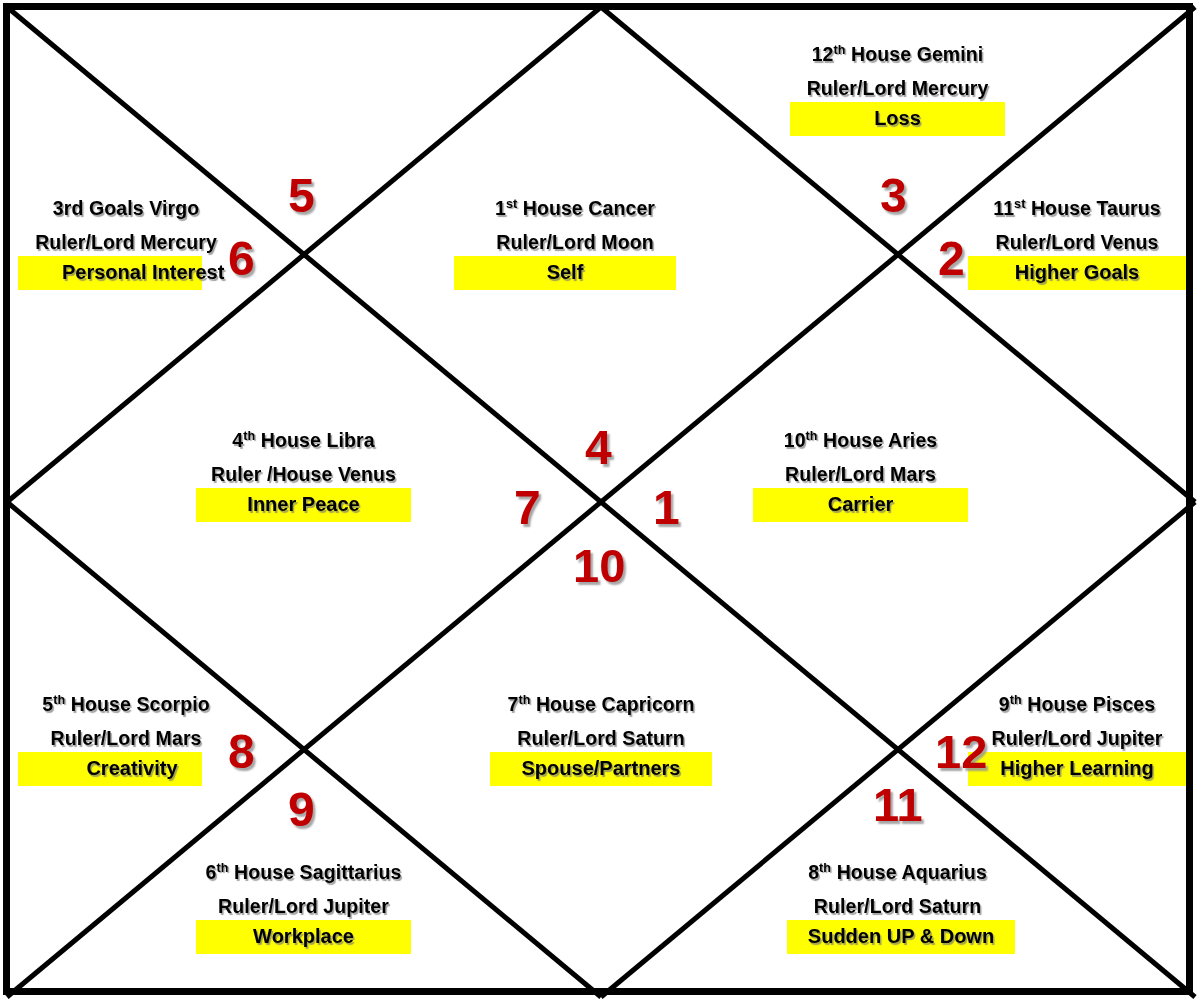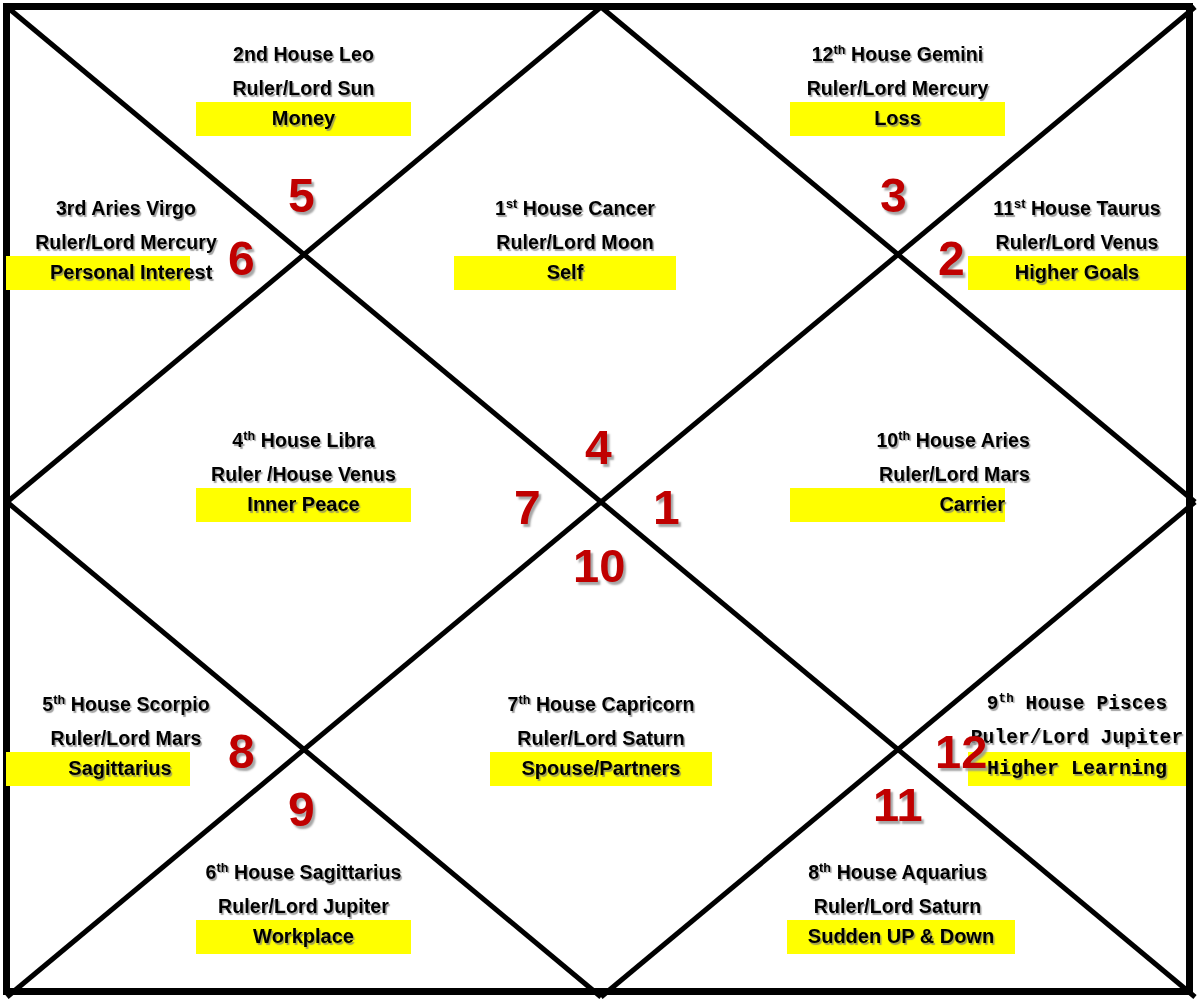--- a/index.html
+++ b/index.html
@@ -77,30 +77,30 @@
     white-space: nowrap;
   }
 
   
   #house-2  { left: 171px; top: 44px;  width: 265px; }
   #house-12 { left: 765px; top: 44px;  width: 265px; text-align: center; }
   #house-3  { left: 6px;   top: 198px; width: 240px; }
   #house-1  { left: 440px; top: 198px; width: 270px; text-align: center; }
   #house-11 { left: 958px; top: 198px; width: 238px; }
   #house-4  { left: 171px; top: 430px; width: 265px; }
-  #house-10 { left: 765px; top: 430px; width: 265px; text-align: right; }
+  #house-10 { left: 728px; top: 430px; width: 265px; }
   #house-5  { left: 6px;   top: 694px; width: 240px; }
   #house-7  { left: 466px; top: 694px; width: 270px; }
-  #house-9  { left: 958px; top: 694px; width: 238px; font-family: Liberation Mono, monospace; }
+  #house-9  { left: 958px; top: 694px; width: 238px; }
   #house-6  { left: 171px; top: 862px; width: 265px; }
   #house-8  { left: 765px; top: 862px; width: 265px; }
 
   
   #house-3 .house-keyword,
-  #house-5 .house-keyword  { width: 184px; margin-left: 0; padding-left: 44px; }
+  #house-5 .house-keyword  { width: 184px; margin-left: 12px; padding-left: 44px; }
   #house-11 .house-keyword,
   #house-9 .house-keyword  { width: 218px; margin-left: 10px; }
   #house-2 .house-keyword,
   #house-4 .house-keyword,
   #house-6 .house-keyword  { width: 215px; margin-left: 25px; }
   #house-12 .house-keyword { width: 215px; margin-left: 25px; }
   #house-10 .house-keyword { width: 215px; margin-left: 25px; }
   #house-1 .house-keyword  { width: 222px; margin-left: 14px; }
   #house-7 .house-keyword  { width: 222px; margin-left: 24px; }
   #house-8 .house-keyword  { width: 228px; margin-left: 22px; }
@@ -130,36 +130,31 @@
 
     <line x1="7" y1="7" x2="1195" y2="997" stroke="#000000" stroke-width="5"></line>
     <line x1="1195" y1="7" x2="7" y2="997" stroke="#000000" stroke-width="5"></line>
 
     <line x1="601" y1="7" x2="1195" y2="502" stroke="#000000" stroke-width="5"></line>
     <line x1="1195" y1="502" x2="601" y2="997" stroke="#000000" stroke-width="5"></line>
     <line x1="601" y1="997" x2="7" y2="502" stroke="#000000" stroke-width="5"></line>
     <line x1="7" y1="502" x2="601" y2="7" stroke="#000000" stroke-width="5"></line>
   </svg>
 
-  <div class="house" id="house-2">
-    <div class="house-title">2nd House  Leo</div>
-    <div class="house-ruler">Ruler/Lord Sun</div>
-    <span class="house-keyword">Money</span>
-  </div>
 
   <div class="house" id="house-12">
     <div class="house-title">
       <span>12</span><sup>th</sup><span> House  Gemini</span>
     </div>
     <div class="house-ruler">Ruler/Lord Mercury</div>
     <span class="house-keyword">Loss</span>
   </div>
 
   <div class="house" id="house-3">
-    <div class="house-title">3rd Aries  Virgo</div>
+    <div class="house-title">3rd Goals  Virgo</div>
     <div class="house-ruler">Ruler/Lord Mercury</div>
     <span class="house-keyword">Personal Interest</span>
   </div>
 
   <div class="house" id="house-1">
     <div class="house-title">
       <span>1</span><sup>st</sup><span> House  Cancer</span>
     </div>
     <div class="house-ruler">Ruler/Lord Moon</div>
     <span class="house-keyword">Self</span>
@@ -187,21 +182,21 @@
     </div>
     <div class="house-ruler">Ruler/Lord Mars</div>
     <span class="house-keyword">Carrier</span>
   </div>
 
   <div class="house" id="house-5">
     <div class="house-title">
       <span>5</span><sup>th</sup><span> House Scorpio</span>
     </div>
     <div class="house-ruler">Ruler/Lord Mars</div>
-    <span class="house-keyword">Sagittarius</span>
+    <span class="house-keyword">Creativity</span>
   </div>
 
   <div class="house" id="house-7">
     <div class="house-title">
       <span>7</span><sup>th</sup><span> House  Capricorn</span>
     </div>
     <div class="house-ruler">Ruler/Lord Saturn</div>
     <span class="house-keyword">Spouse/Partners</span>
   </div>
 

